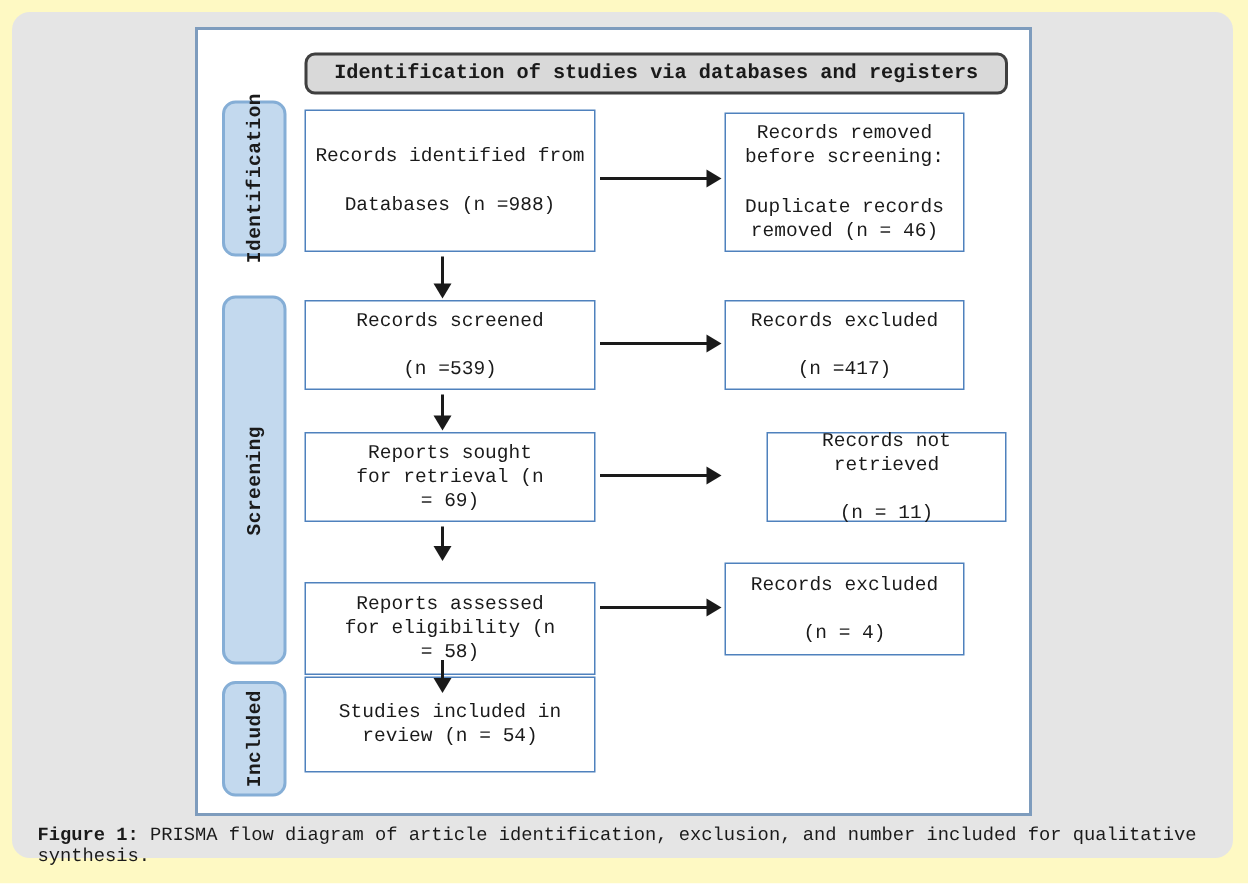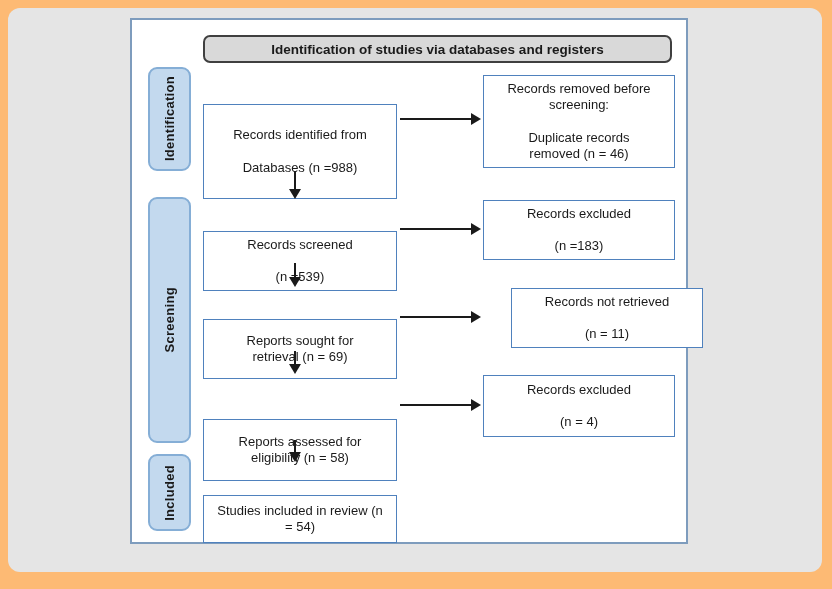--- a/index.html
+++ b/index.html
@@ -9,22 +9,22 @@
     --title-border:#3f3f3f;
     --stage-fill:#c3d9ee;
     --stage-border:#85aed6;
     --box-border:#4f81bd;
     --arrow:#1a1a1a;
     --text:#1a1a1a;
   }
   html,body{margin:0;padding:0;background:#ffffff;}
   #stage{
     position:relative;width:832px;height:589px;overflow:hidden;
-    font-family:Liberation Sans, sans-serif;color:var(--text);
-    background:#fdba74;
+    font-family:Liberation Mono, monospace;color:var(--text);
+    background:#fef9c3;
   }
   .card{
     position:absolute;left:8px;top:8px;width:814px;height:564px;
     background:var(--card-bg);border-radius:12px;
   }
   .panel{
     position:absolute;left:130px;top:18px;width:558px;height:526px;
     background:#ffffff;border:2px solid var(--panel-border);box-sizing:border-box;
   }
   .title-banner{
@@ -45,31 +45,31 @@
   #stage-identification{top:67px;height:104px;}
   #stage-screening{top:197px;height:246px;}
   #stage-included{top:454px;height:77px;}
   .fbox{
     position:absolute;background:#ffffff;border:1.5px solid var(--box-border);
     box-sizing:border-box;display:flex;flex-direction:column;align-items:center;justify-content:center;
     text-align:center;font-size:13px;line-height:1.25;
   }
   .fbox p{margin:3px 0;}
   .fbox.gap p{margin:8px 0;}
-  .col-l{left:203px;width:194px;margin-top:31px;}
-  .col-r{left:483px;width:192px;}
+  .col-l{left:203px;width:194px;}
+  .col-r{left:483px;width:160px;}
   #box-identified{top:73px;height:95px;}
   #box-removed{top:75px;height:93px;}
   #box-screened{top:200px;height:60px;}
   #box-excluded1{top:200px;height:60px;}
   #box-sought{top:288px;height:60px;}
   #box-notretrieved{top:288px;height:60px;margin-left:28px;}
   #box-assessed{top:388px;height:62px;}
   #box-excluded2{top:375px;height:62px;}
-  #box-included{top:464px;height:48px;}
+  #box-included{top:451px;height:64px;}
   #box-removed .w1{max-width:175px;}
   #box-removed .w2{max-width:150px;text-align:center;}
   #box-sought p{max-width:135px;}
   #box-assessed p{max-width:142px;}
   #box-included p{max-width:175px;}
   .h-arrow{
     position:absolute;left:400px;width:72px;height:2px;background:var(--arrow);
   }
   .h-arrow::after{
     content:"";position:absolute;right:-9px;top:-5px;width:0;height:0;
@@ -122,21 +122,21 @@
     <p class="w1">Records removed before screening:</p>
     <p class="w2">Duplicate records removed (n = 46)</p>
   </div>
 
   <div class="fbox col-l gap" id="box-screened">
     <p>Records screened</p>
     <p>(n =539)</p>
   </div>
   <div class="fbox col-r gap" id="box-excluded1">
     <p>Records excluded</p>
-    <p>(n =183)</p>
+    <p>(n =417)</p>
   </div>
 
   <div class="fbox col-l" id="box-sought">
     <p>Reports sought for retrieval (n = 69)</p>
   </div>
   <div class="fbox col-r gap" id="box-notretrieved">
     <p>Records not retrieved</p>
     <p>(n = 11)</p>
   </div>
 
@@ -155,13 +155,16 @@
   <div class="h-arrow" id="ha1"></div>
   <div class="h-arrow" id="ha2"></div>
   <div class="h-arrow" id="ha3"></div>
   <div class="h-arrow" id="ha4"></div>
 
   <div class="v-arrow" id="va1"></div>
   <div class="v-arrow" id="va2"></div>
   <div class="v-arrow" id="va3"></div>
   <div class="v-arrow" id="va4"></div>
 
+  <div class="caption">
+    <b>Figure 1:</b><span> PRISMA flow diagram of article identification, exclusion, and number included for qualitative synthesis.</span>
+  </div>
 </div>
 
 </body></html>

